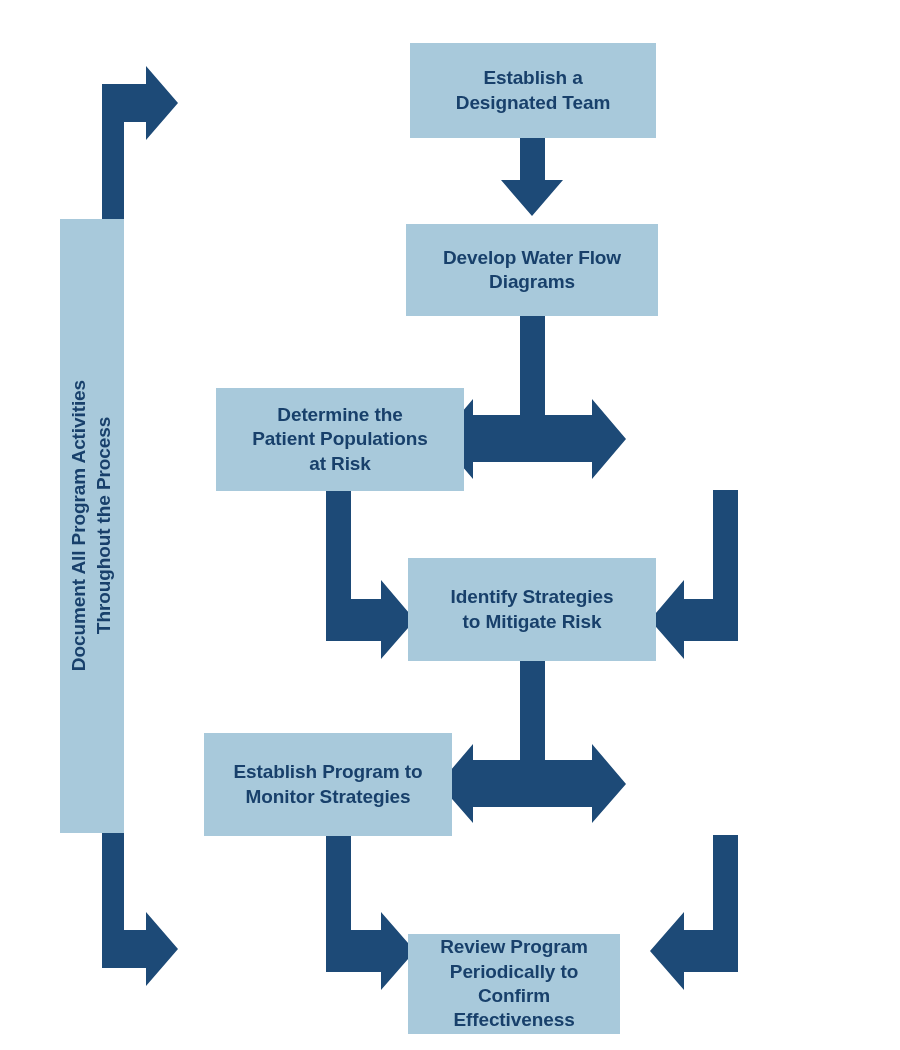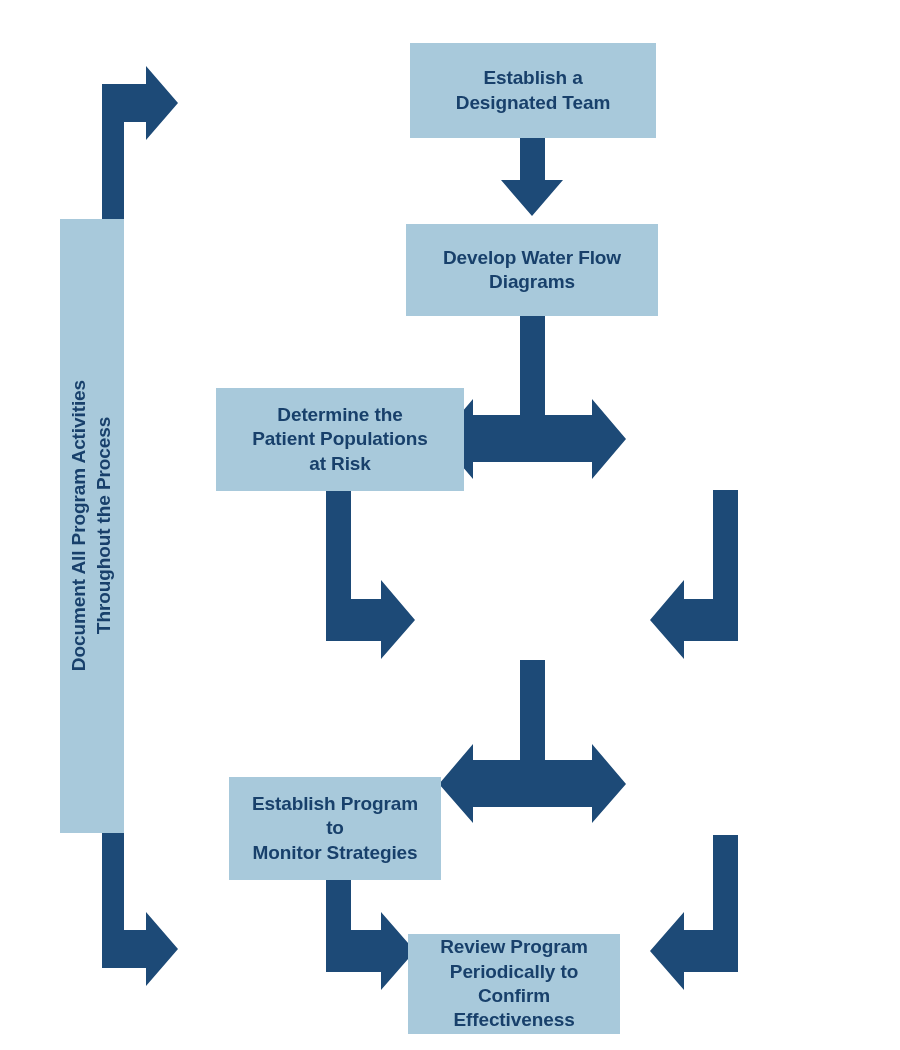--- a/index.html
+++ b/index.html
@@ -57,22 +57,25 @@
 
   <div class="box" style="left:406px;top:224px;width:252px;height:92px;">
     <span>Develop Water Flow<br>Diagrams</span>
   </div>
 
   <div class="box" style="left:216px;top:388px;width:248px;height:103px;">
     <span>Determine the<br>Patient Populations<br>at Risk</span>
   </div>
 
 
+  <div class="box" style="left:408px;top:558px;width:248px;height:103px;">
+    <span>Identify Strategies<br>to Mitigate Risk</span>
+  </div>
 
-  <div class="box" style="left:229px;top:733px;width:212px;height:103px;margin-top:44px;">
+  <div class="box" style="left:204px;top:733px;width:248px;height:103px;">
     <span>Establish Program to<br>Monitor Strategies</span>
   </div>
 
 
   <div class="box" style="left:408px;top:934px;width:212px;height:100px;">
     <span>Review Program<br>Periodically to Confirm<br>Effectiveness</span>
   </div>
 
 </div>
 

